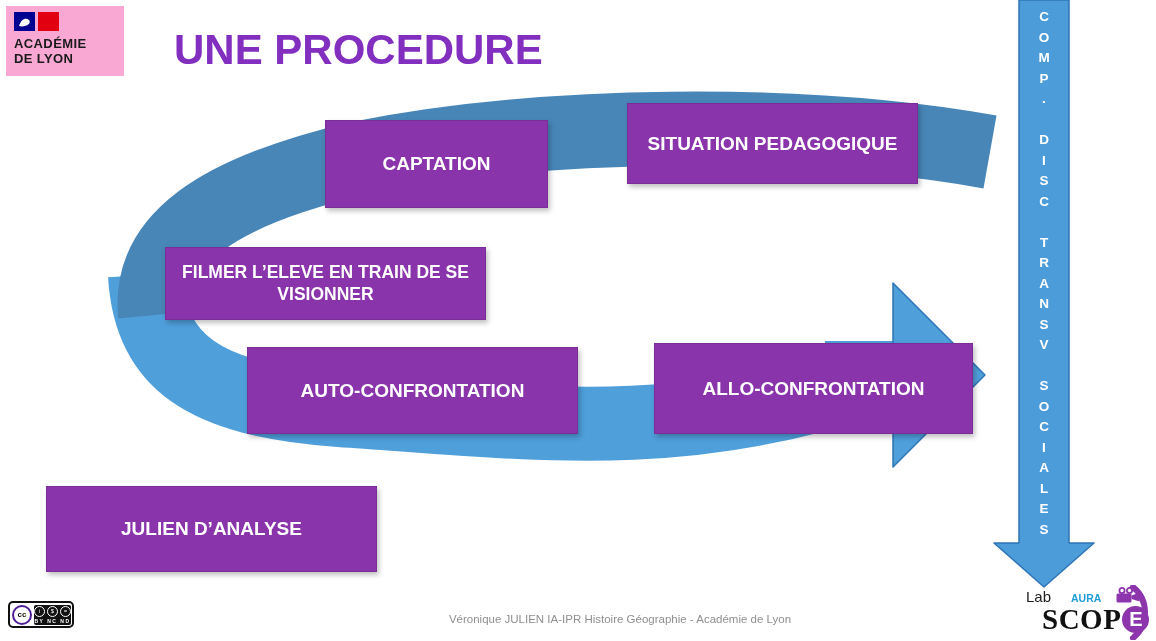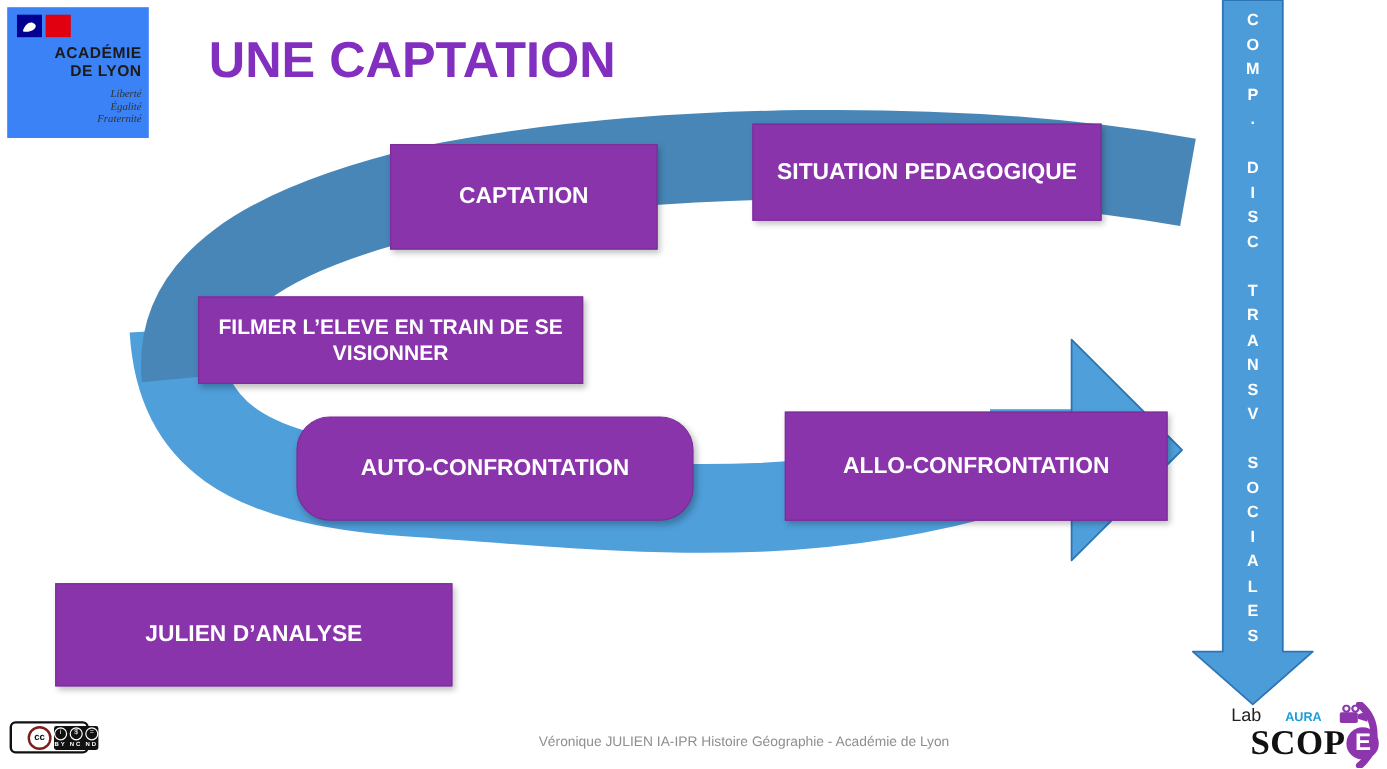--- a/index.html
+++ b/index.html
@@ -18,50 +18,50 @@
   .pbox {
     position:absolute; z-index:3; background:#8A34AC; color:#ffffff;
     font-weight:bold; display:flex; align-items:center; justify-content:center;
     text-align:center; line-height:1.25;
     border:1px solid #7b2d98; box-shadow:2px 3px 5px rgba(0,0,0,0.25);
     box-sizing:border-box;
   }
   .box-captation { left:325px; top:120px; width:223px; height:88px; font-size:19px; }
   .box-situation { left:627px; top:103px; width:291px; height:81px; font-size:19px; }
   .box-filmer    { left:165px; top:247px; width:321px; height:73px; font-size:17.5px; padding:12px 14px; }
-  .box-auto      { left:247px; top:347px; width:331px; height:87px; font-size:19px;border-radius:28px; }
+  .box-auto      { left:247px; top:347px; width:331px; height:87px; font-size:19px; }
   .box-allo      { left:654px; top:343px; width:319px; height:91px; font-size:19px; }
   .box-grille    { left:46px;  top:486px; width:331px; height:86px; font-size:19px; }
   
   .v-arrow-text {
     position:absolute; left:1019px; top:7px; width:50px; z-index:2;
     color:#ffffff; font-weight:bold; font-size:13.5px; line-height:20.5px;
     text-align:center; white-space:pre-line;
   }
   
   .academie {
     position:absolute; left:6px; top:6px; width:104px; z-index:3;
-    background:#3b82f6; padding:6px 6px 10px 8px;text-align:right;
+    background:#f9a8d4; padding:6px 6px 10px 8px;
   }
   .acad-flag { display:block; margin-bottom:3px; }
   .acad-line { font-size:13px; font-weight:bold; color:#1a1a1a; letter-spacing:0.4px; line-height:15px; }
   .acad-motto {
     margin-top:7px; font-family:"Liberation Serif", serif; font-style:italic;
     font-size:9px; line-height:10.5px; color:#333; white-space:pre-line;
   }
   
   .cc-badge {
     position:absolute; left:8px; top:601px; width:66px; height:27px; z-index:3;
     border:2px solid #111; border-radius:5px; background:#fff;
     display:flex; align-items:center; padding:1px; box-sizing:border-box;
   }
   .cc-circle {
-    width:16px; height:16px; border:2px solid #7f1d1d; border-radius:50%;
+    width:16px; height:16px; border:2px solid #4c1d95; border-radius:50%;
     font-weight:bold; font-size:8px; color:#111;
-    display:flex; align-items:center; justify-content:center; margin:0 2px 0 12px; flex:none;
+    display:flex; align-items:center; justify-content:center; margin:0 2px 0 1px; flex:none;
   }
   .cc-right {
     background:#111; border-radius:2px; flex:1; height:20px;
     display:flex; flex-direction:column; align-items:center; justify-content:center; gap:1px;
   }
   .cc-icons { display:flex; gap:2px; }
   .cc-icons i {
     width:9px; height:9px; border:1px solid #fff; border-radius:50%;
     color:#fff; font-size:6px; font-style:normal; line-height:9px; text-align:center;
   }
@@ -131,26 +131,23 @@
 S</div>
 
   <div class="academie">
     <svg class="acad-flag" width="46" height="21" viewBox="0 0 46 21">
       <rect x="0" y="0" width="21" height="19" fill="#000091"></rect>
       <path d="M5,14 C7,7 12,5 15,8 C17,10 15,13 11,14 C9,14.6 6.5,14.6 5,14 Z" fill="#ffffff"></path>
       <rect x="24" y="0" width="21" height="19" fill="#E1000F"></rect>
     </svg>
     <div class="acad-line">ACADÉMIE</div>
     <div class="acad-line">DE LYON</div>
-    <div class="acad-motto">Liberté
-Égalité
-Fraternité</div>
   </div>
 
-  <h1 class="title">UNE CAPTATION</h1>
+  <h1 class="title">UNE PROCEDURE</h1>
 
   <div class="pbox box-captation">CAPTATION</div>
   <div class="pbox box-situation">SITUATION PEDAGOGIQUE</div>
   <div class="pbox box-filmer">FILMER L’ELEVE EN TRAIN DE SE VISIONNER</div>
   <div class="pbox box-auto">AUTO-CONFRONTATION</div>
   <div class="pbox box-allo">ALLO-CONFRONTATION</div>
   <div class="pbox box-grille">JULIEN D’ANALYSE</div>
 
   <div class="cc-badge">
     <span class="cc-circle">cc</span>

